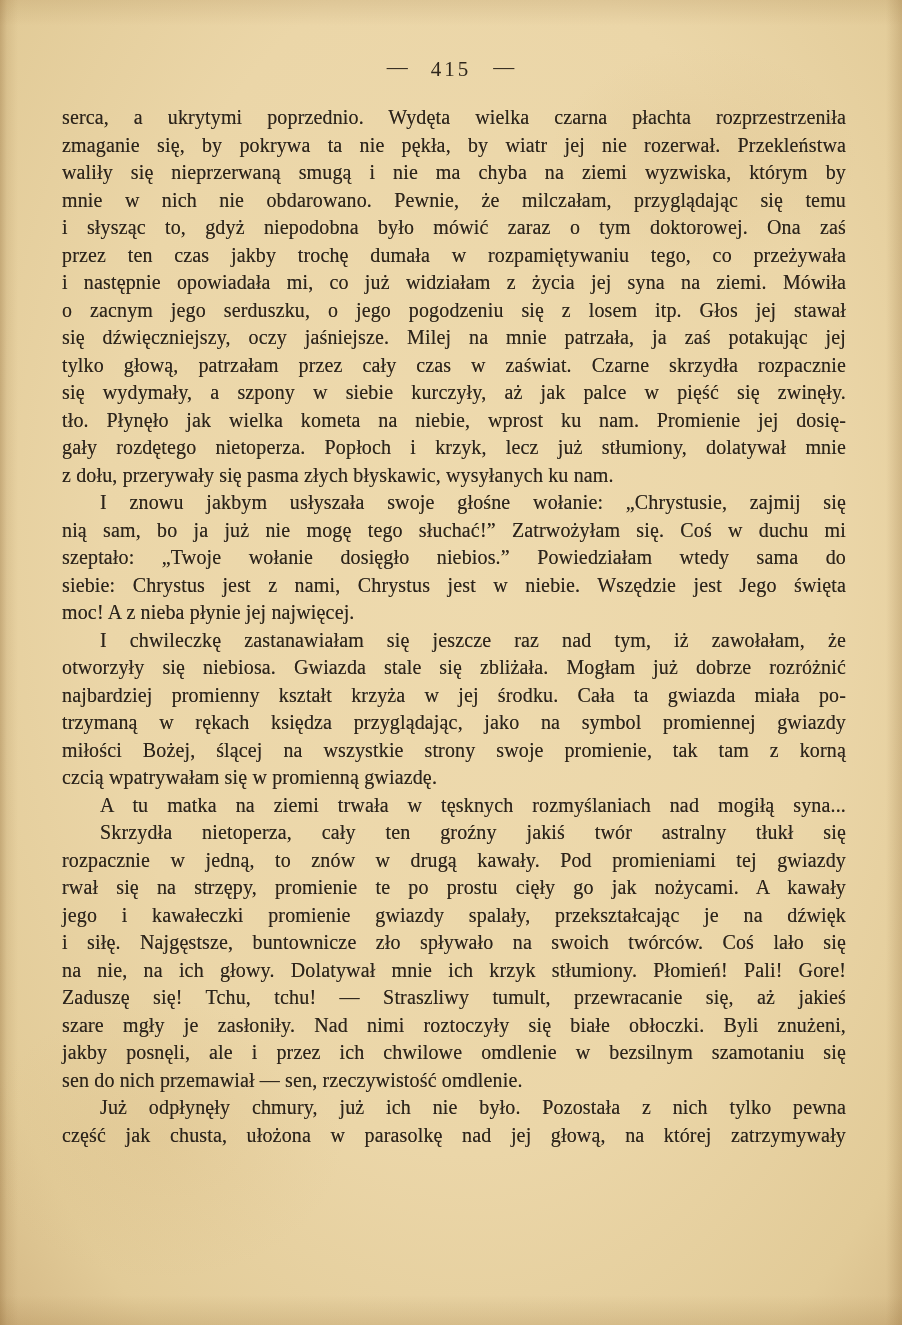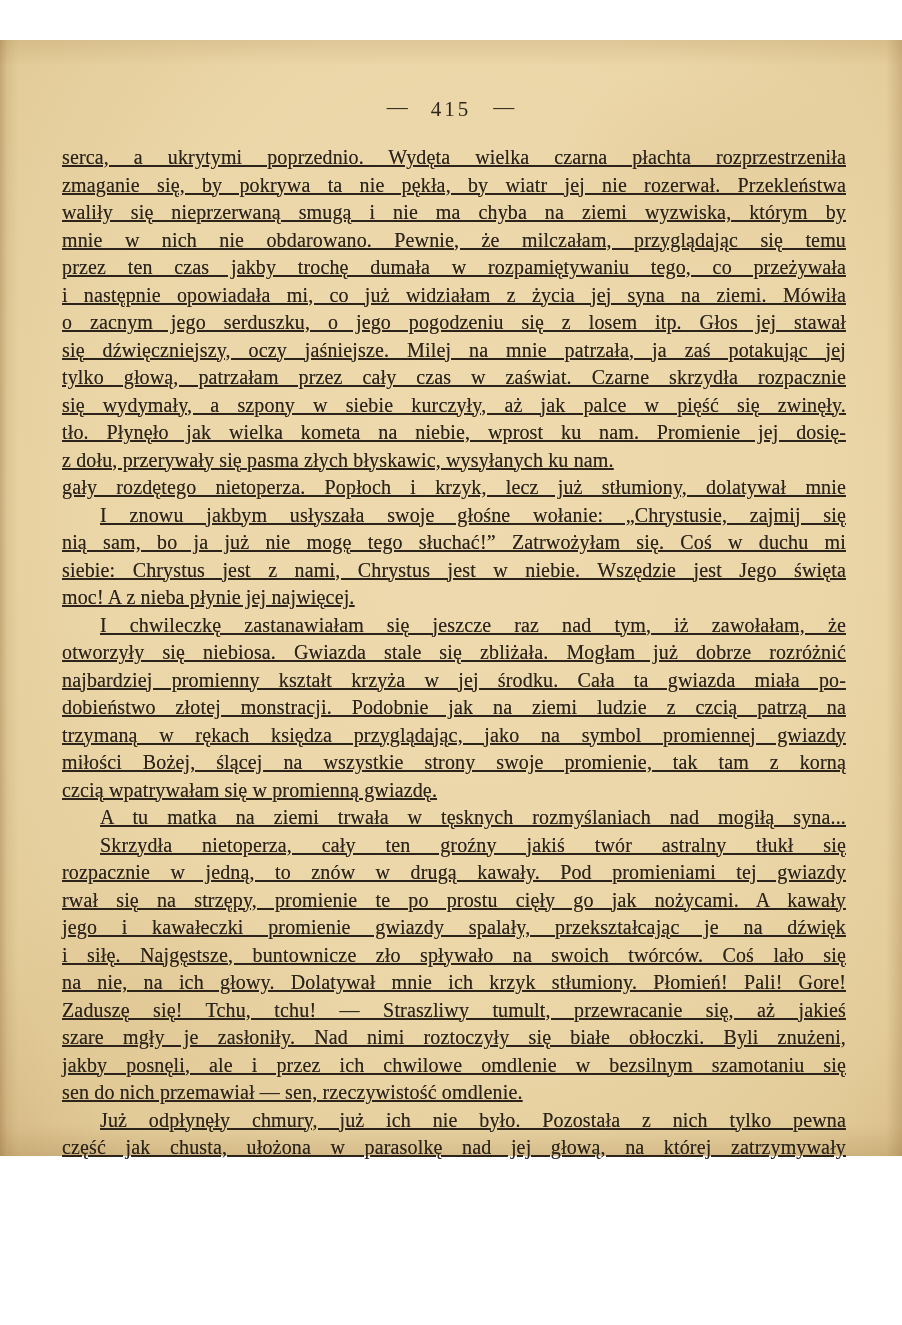--- a/index.html
+++ b/index.html
@@ -10,37 +10,36 @@
   body {
     width: 902px;
     height: 1325px;
     overflow: hidden;
     font-family: "Liberation Serif", "DejaVu Serif", serif;
   }
   
   .scan-page {
     position: relative;
     width: 902px;
-    height: 1116px;
+    height: 1325px;
     box-sizing: border-box;
     background:
       
       linear-gradient(90deg, rgba(125,85,35,0.30) 0px, rgba(125,85,35,0.10) 7px, rgba(125,85,35,0.0) 18px),
       
       linear-gradient(270deg, rgba(125,85,35,0.22) 0px, rgba(125,85,35,0.0) 16px),
       
       linear-gradient(180deg, rgba(140,100,45,0.14) 0px, rgba(140,100,45,0.0) 26px),
       
       linear-gradient(0deg, rgba(140,100,45,0.18) 0px, rgba(140,100,45,0.0) 30px),
       
       radial-gradient(220px 160px at 78% 12%, rgba(205,170,110,0.18), rgba(205,170,110,0) 70%),
       radial-gradient(260px 200px at 18% 86%, rgba(205,170,110,0.15), rgba(205,170,110,0) 70%),
       
       radial-gradient(ellipse at 52% 42%, #eedaae 0%, #ebd6a8 55%, #e2cb98 85%, #d4b885 100%);
-    margin-top: 40px;
   }
   .page-header {
     position: absolute;
     top: 57px;
     left: 0;
     width: 100%;
     text-align: center;
     color: #2e261c;
     font-size: 21px;
     letter-spacing: 1px;
@@ -61,21 +60,20 @@
     width: 784px;
     color: #2c241b;
     font-size: 20px;
     line-height: 27.5px;
     letter-spacing: 0.15px;
     text-shadow: 0 0 0.5px rgba(44,36,27,0.55);
   }
   .text-line {
     white-space: normal;
     text-align: left;
-    text-decoration: underline;
   }
   .text-line.just {
     text-align: justify;
     text-align-last: justify;
   }
   .text-line.indent {
     text-indent: 38px;
   }
 </style>
 </head>
@@ -83,37 +81,38 @@
 
 <div class="scan-page">
   <div class="page-header">
     <span class="dash">—</span><span class="num">415</span><span class="dash">—</span>
   </div>
   <div class="page-body" id="page-body">
       <div class="text-line just">serca, a ukrytymi poprzednio. Wydęta wielka czarna płachta rozprzestrzeniła</div>
       <div class="text-line just">zmaganie się, by pokrywa ta nie pękła, by wiatr jej nie rozerwał. Przekleństwa</div>
       <div class="text-line just">waliły się nieprzerwaną smugą i nie ma chyba na ziemi wyzwiska, którym by</div>
       <div class="text-line just">mnie w nich nie obdarowano. Pewnie, że milczałam, przyglądając się temu</div>
+      <div class="text-line just">i słysząc to, gdyż niepodobna było mówić zaraz o tym doktorowej. Ona zaś</div>
       <div class="text-line just">przez ten czas jakby trochę dumała w rozpamiętywaniu tego, co przeżywała</div>
       <div class="text-line just">i następnie opowiadała mi, co już widziałam z życia jej syna na ziemi. Mówiła</div>
       <div class="text-line just">o zacnym jego serduszku, o jego pogodzeniu się z losem itp. Głos jej stawał</div>
       <div class="text-line just">się dźwięczniejszy, oczy jaśniejsze. Milej na mnie patrzała, ja zaś potakując jej</div>
       <div class="text-line just">tylko głową, patrzałam przez cały czas w zaświat. Czarne skrzydła rozpacznie</div>
       <div class="text-line just">się wydymały, a szpony w siebie kurczyły, aż jak palce w pięść się zwinęły.</div>
       <div class="text-line just">tło. Płynęło jak wielka kometa na niebie, wprost ku nam. Promienie jej dosię-</div>
+      <div class="text-line just">gały rozdętego nietoperza. Popłoch i krzyk, lecz już stłumiony, dolatywał mnie</div>
       <div class="text-line">z dołu, przerywały się pasma złych błyskawic, wysyłanych ku nam.</div>
-      <div class="text-line just">gały rozdętego nietoperza. Popłoch i krzyk, lecz już stłumiony, dolatywał mnie</div>
       <div class="text-line just indent">I znowu jakbym usłyszała swoje głośne wołanie: „Chrystusie, zajmij się</div>
       <div class="text-line just">nią sam, bo ja już nie mogę tego słuchać!” Zatrwożyłam się. Coś w duchu mi</div>
+      <div class="text-line just">szeptało: „Twoje wołanie dosięgło niebios.” Powiedziałam wtedy sama do</div>
       <div class="text-line just">siebie: Chrystus jest z nami, Chrystus jest w niebie. Wszędzie jest Jego święta</div>
       <div class="text-line">moc! A z nieba płynie jej najwięcej.</div>
       <div class="text-line just indent">I chwileczkę zastanawiałam się jeszcze raz nad tym, iż zawołałam, że</div>
       <div class="text-line just">otworzyły się niebiosa. Gwiazda stale się zbliżała. Mogłam już dobrze rozróżnić</div>
       <div class="text-line just">najbardziej promienny kształt krzyża w jej środku. Cała ta gwiazda miała po-</div>
-      <div class="text-line just">dobieństwo złotej monstracji. Podobnie jak na ziemi ludzie z czcią patrzą na</div>
       <div class="text-line just">trzymaną w rękach księdza przyglądając, jako na symbol promiennej gwiazdy</div>
       <div class="text-line just">miłości Bożej, ślącej na wszystkie strony swoje promienie, tak tam z korną</div>
       <div class="text-line">czcią wpatrywałam się w promienną gwiazdę.</div>
       <div class="text-line just indent">A tu matka na ziemi trwała w tęsknych rozmyślaniach nad mogiłą syna...</div>
       <div class="text-line just indent">Skrzydła nietoperza, cały ten groźny jakiś twór astralny tłukł się</div>
       <div class="text-line just">rozpacznie w jedną, to znów w drugą kawały. Pod promieniami tej gwiazdy</div>
       <div class="text-line just">rwał się na strzępy, promienie te po prostu cięły go jak nożycami. A kawały</div>
       <div class="text-line just">jego i kawałeczki promienie gwiazdy spalały, przekształcając je na dźwięk</div>
       <div class="text-line just">i siłę. Najgęstsze, buntownicze zło spływało na swoich twórców. Coś lało się</div>
       <div class="text-line just">na nie, na ich głowy. Dolatywał mnie ich krzyk stłumiony. Płomień! Pali! Gore!</div>

